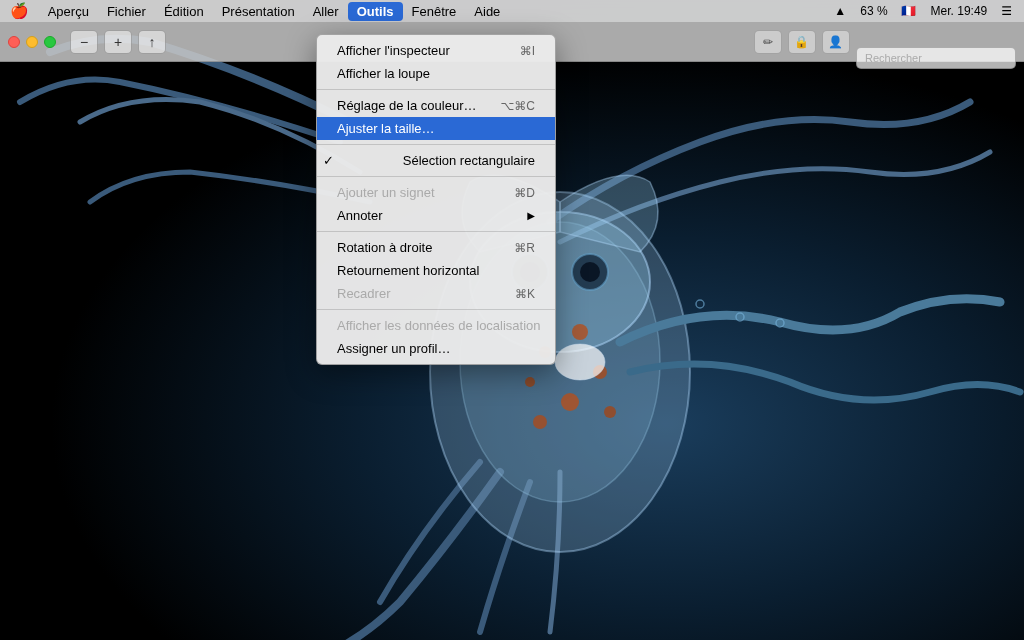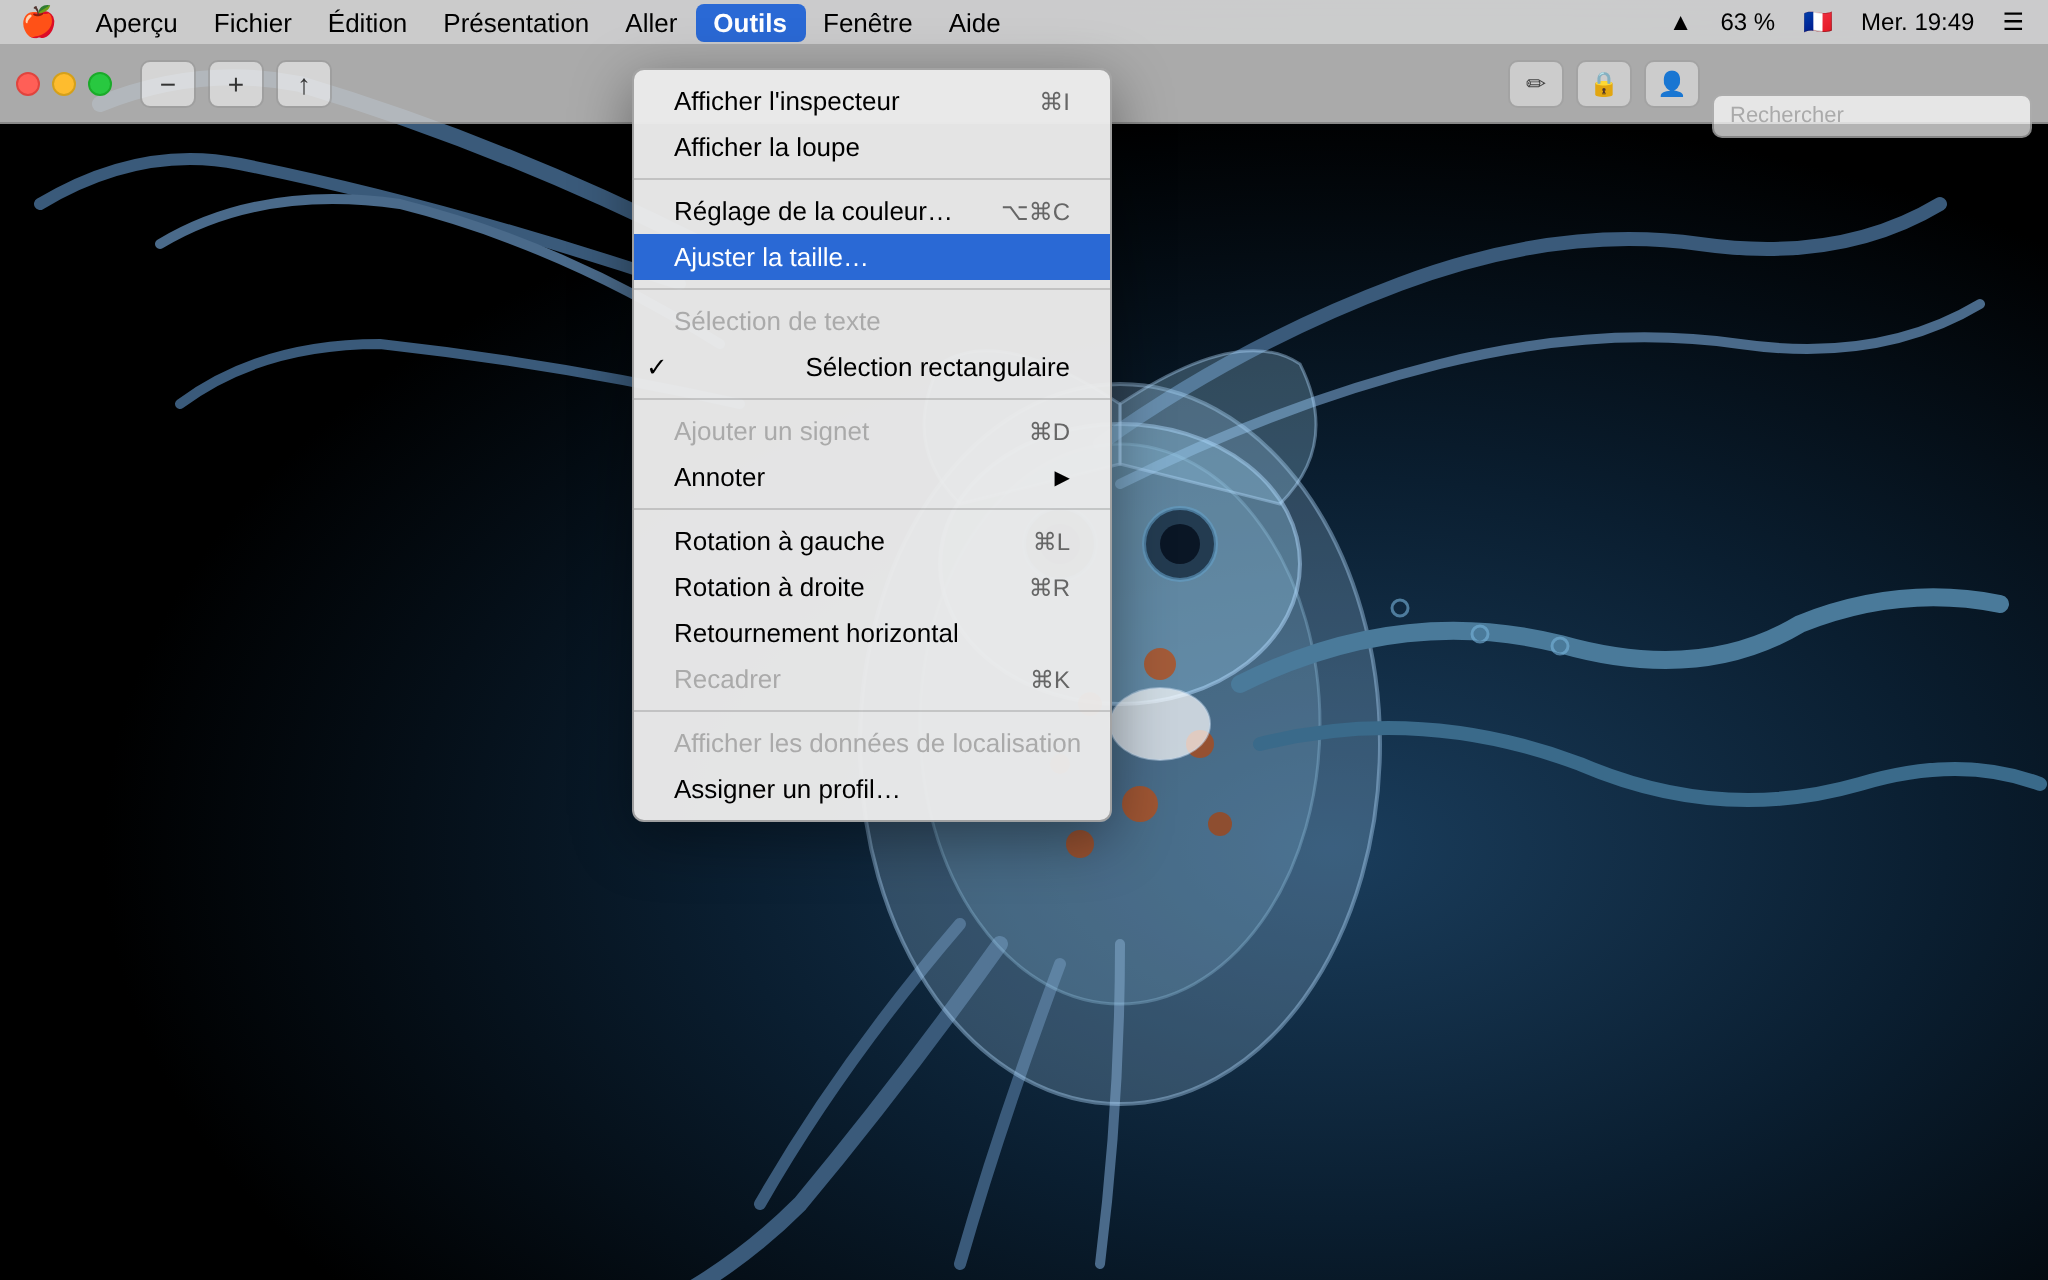--- a/index.html
+++ b/index.html
@@ -344,44 +344,37 @@
     <span>Réglage de la couleur…</span>
     <span class="menu-shortcut">⌥⌘C</span>
   </div>
 
   <div class="menu-item highlighted">
     <span>Ajuster la taille…</span>
     <span class="menu-shortcut"></span>
   </div>
   <div class="menu-separator"></div>
 
-  <div class="menu-item disabled">
-    <span>Sélection de texte</span>
-  </div>
 
   <div class="menu-item checked">
     <span>Sélection rectangulaire</span>
   </div>
   <div class="menu-separator"></div>
 
   <div class="menu-item disabled">
     <span>Ajouter un signet</span>
     <span class="menu-shortcut">⌘D</span>
   </div>
 
   <div class="menu-item">
     <span>Annoter</span>
     <span class="menu-arrow">▶</span>
   </div>
   <div class="menu-separator"></div>
 
-  <div class="menu-item">
-    <span>Rotation à gauche</span>
-    <span class="menu-shortcut">⌘L</span>
-  </div>
 
   <div class="menu-item">
     <span>Rotation à droite</span>
     <span class="menu-shortcut">⌘R</span>
   </div>
 
   <div class="menu-item">
     <span>Retournement horizontal</span>
   </div>
 

